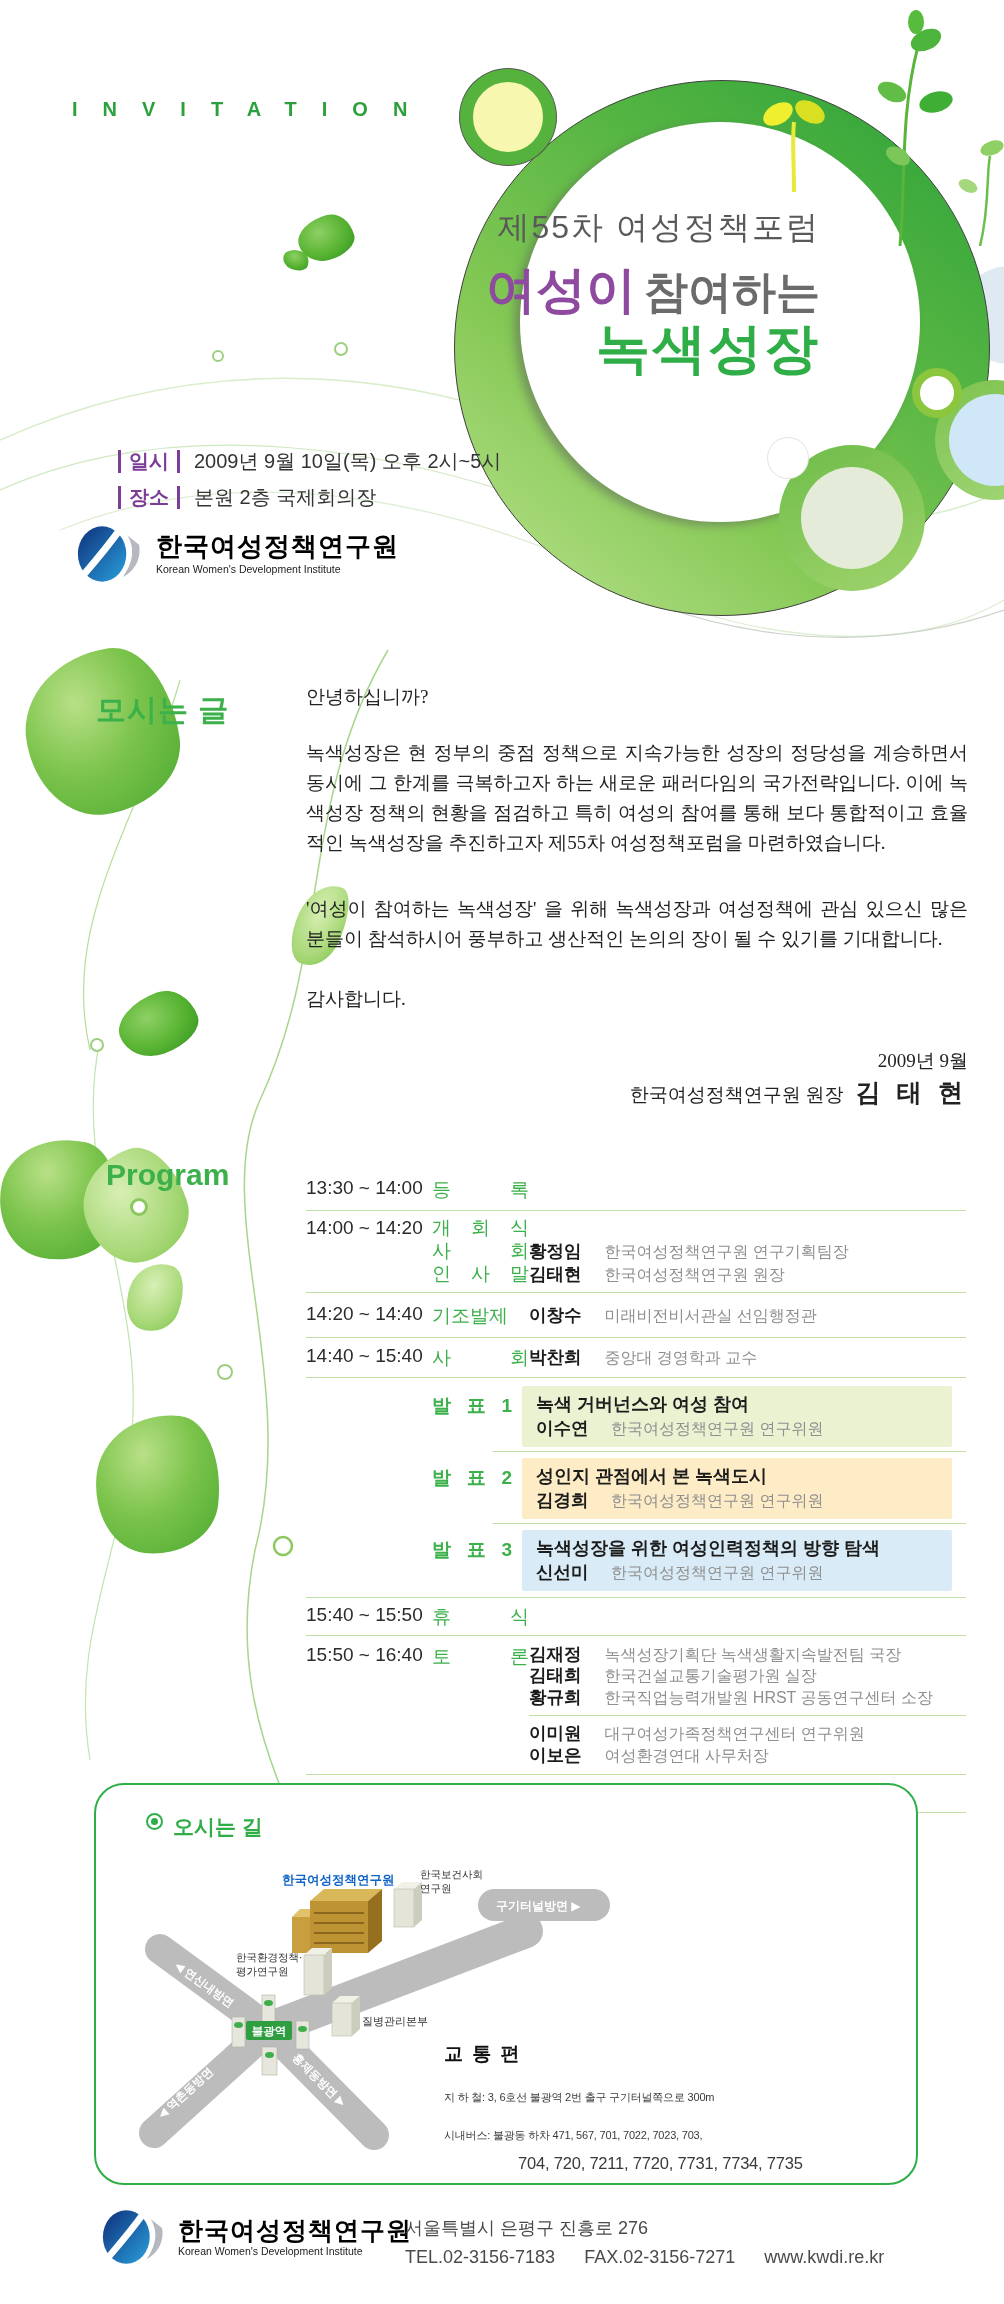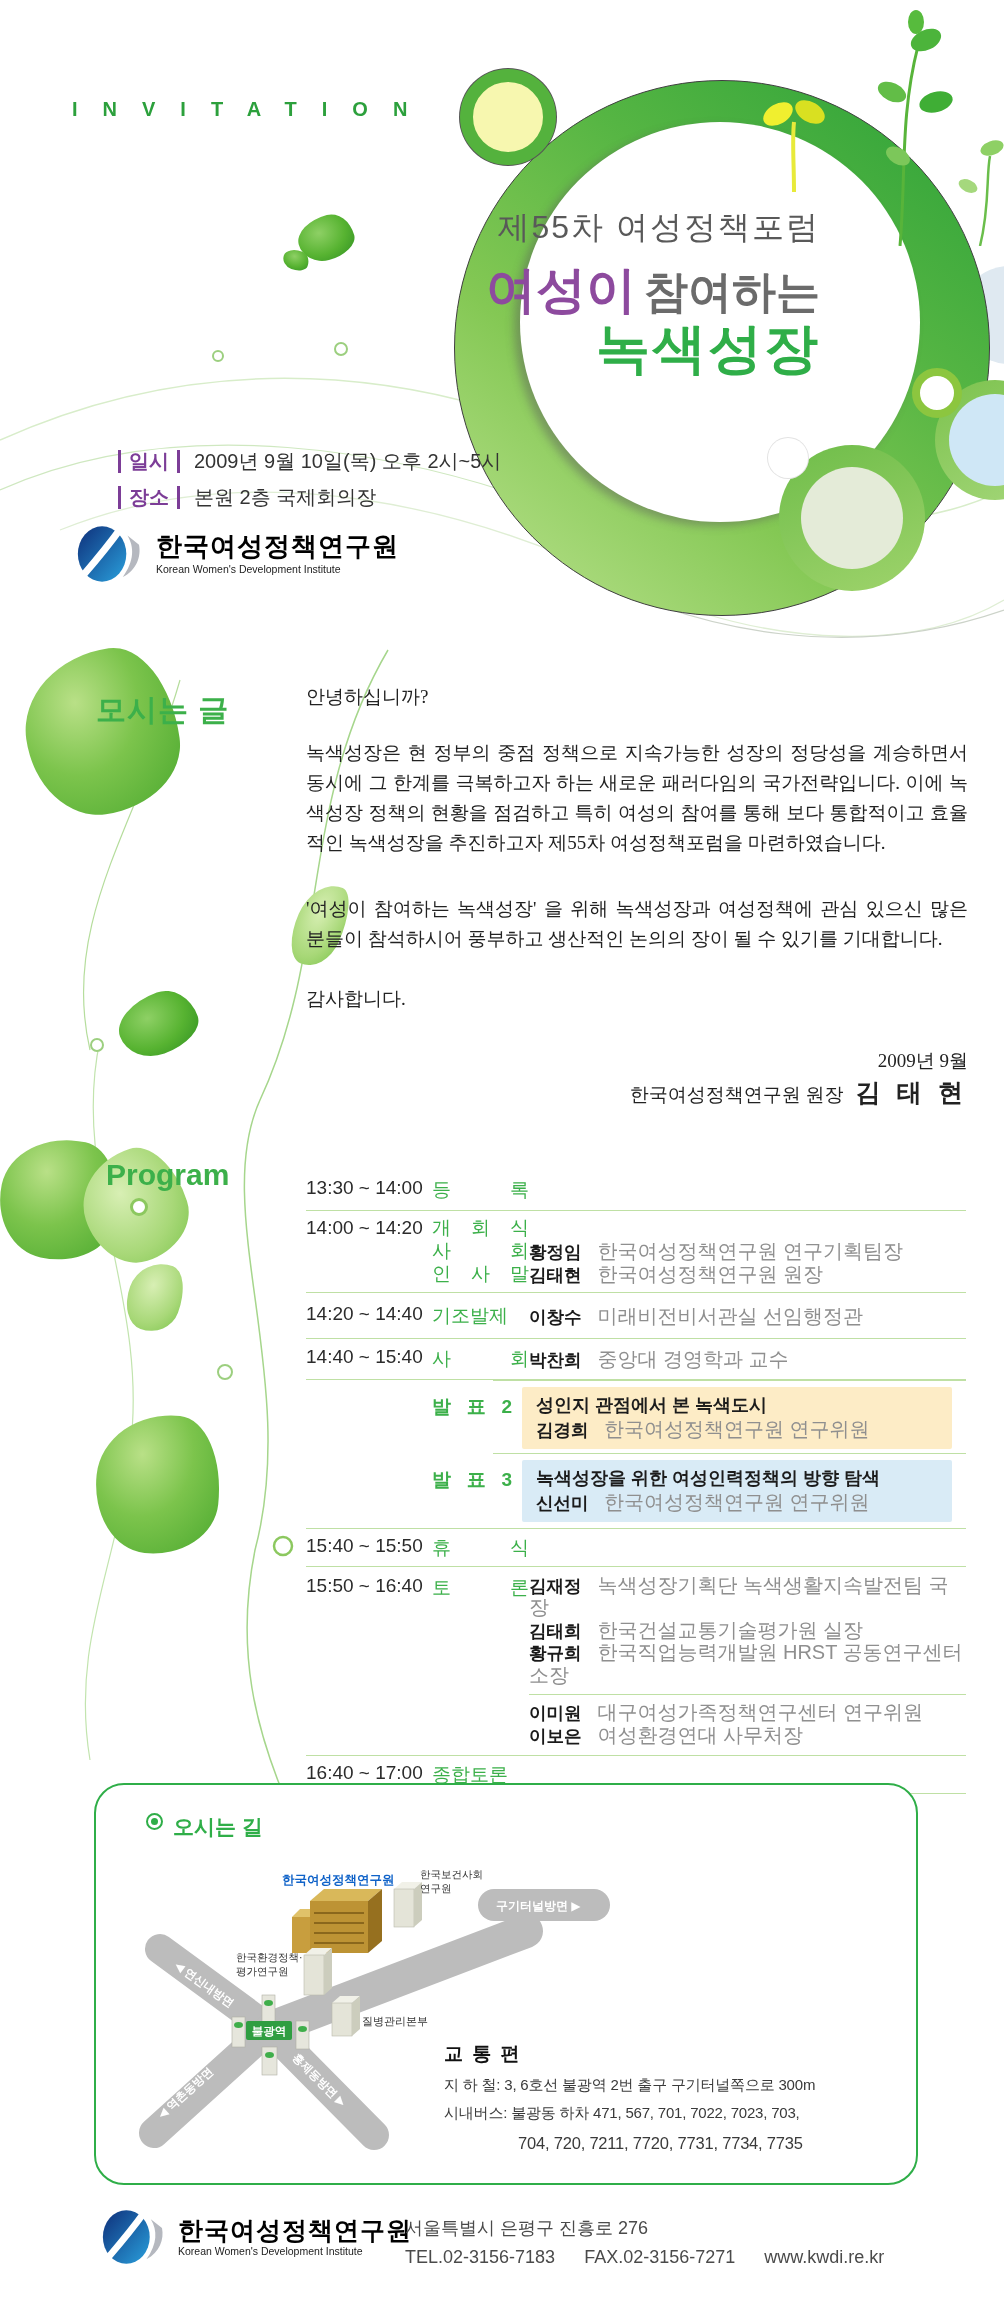--- a/index.html
+++ b/index.html
@@ -66,21 +66,21 @@
 
   
   #prog-title{left:106px;top:1158px;font-size:30px;font-weight:bold;color:#3cb04a;z-index:5}
   #prog-ring{left:130px;top:1198px;width:12px;height:12px;border:3px solid #8cc85f;border-radius:50%;background:#fff;z-index:3}
   #ptable{left:306px;top:1174px;width:660px;z-index:5}
   .prow{display:flex;align-items:flex-start}
   .ptime{width:126px;font-size:19px;color:#2b2b2b;flex:none}
   .plabel{width:97px;font-size:19px;font-weight:normal;color:#3cb04a;flex:none;text-align:justify;text-align-last:justify}
   .pcontent{flex:1;font-size:17.5px}
   .pname{font-size:17.5px;font-weight:bold;color:#1a1a1a}
-  .paff{font-size:20px;color:#8f8f8f;margin-left:11px}
+  .paff{font-size:16px;color:#8f8f8f;margin-left:18px}
   .sep{border-top:1px solid #bfe0a4}
   .sep.ind{margin-left:187px}
   .subrow{display:flex;line-height:22.5px}
   .dline{line-height:21.5px}
   .pres{display:flex;align-items:flex-start}
   .pspacer{width:126px;flex:none}
   .plabel2{width:80px;flex:none;font-size:19px;font-weight:bold;color:#3cb04a;text-align:justify;text-align-last:justify;margin-top:7px}
   .pres-box{width:402px;margin-left:10px;padding:7px 14px 8px;border-radius:2px}
   .pres1 .pres-box{background:#eaf2d2}
   .pres2 .pres-box{background:#fdecc6}
@@ -89,21 +89,21 @@
   .pres-sub{margin-top:3px;line-height:20px}
 
   
   #dir-box{left:94px;top:1783px;width:824px;height:402px;border:2px solid #2fae48;border-radius:30px;z-index:5;background:#fff;box-sizing:border-box}
   #dir-title{position:absolute;left:50px;top:28px;display:flex;align-items:flex-start;color:#2fae48;font-size:21px;font-weight:bold;z-index:2}
   .bullet{width:13px;height:13px;border:2px solid #2fae48;border-radius:50%;margin-right:10px;position:relative}
   .bullet-dot{position:absolute;inset:3px;background:#2fae48;border-radius:50%}
   #map-svg{position:absolute;left:0;top:0;z-index:1}
   #transport{position:absolute;left:348px;top:256px;width:462px;z-index:2}
   #tr-title{font-size:19px;font-weight:bold;color:#111;letter-spacing:2px}
-  .tr-line{font-size:15px;color:#3a3a3a;margin-top:9px;white-space:nowrap;letter-spacing:-0.2px}
+  .tr-line{font-size:11px;color:#3a3a3a;margin-top:23px;white-space:nowrap;letter-spacing:-0.2px}
   #tr-bus2{margin-top:11px;padding-left:74px;white-space:nowrap;font-size:16.5px;color:#3a3a3a;letter-spacing:-0.2px}
 
   
   #logo-f{left:98px;top:2208px;display:flex;align-items:center;z-index:5}
   #f-address{left:405px;top:2216px;font-size:18px;color:#4a4a4a;z-index:5}
   #f-line2{left:405px;top:2247px;font-size:18px;color:#4a4a4a;z-index:5}
   #f-line2 span{margin-right:24px}
 </style>
 </head>
 <body>
@@ -265,20 +265,31 @@
     <div class="prow" style="padding:7px 0 6px">
       <span class="ptime">14:40 ~ 15:40</span>
       <span class="plabel">사 회</span>
       <span class="pcontent">
         <span class="pname">박찬희</span>
         <span class="paff">중앙대 경영학과 교수</span>
       </span>
     </div>
     <div class="sep"></div>
 
+    <div class="pres pres1" style="padding:8px 0 4px">
+      <span class="pspacer"></span>
+      <span class="plabel2">발 표 1</span>
+      <div class="pres-box">
+        <div class="pres-title">녹색 거버넌스와 여성 참여</div>
+        <div class="pres-sub">
+          <span class="pname">이수연</span>
+          <span class="paff">한국여성정책연구원 연구위원</span>
+        </div>
+      </div>
+    </div>
     <div class="sep ind"></div>
 
     <div class="pres pres2" style="padding:6px 0 4px">
       <span class="pspacer"></span>
       <span class="plabel2">발 표 2</span>
       <div class="pres-box">
         <div class="pres-title">성인지 관점에서 본 녹색도시</div>
         <div class="pres-sub">
           <span class="pname">김경희</span>
           <span class="paff">한국여성정책연구원 연구위원</span>

